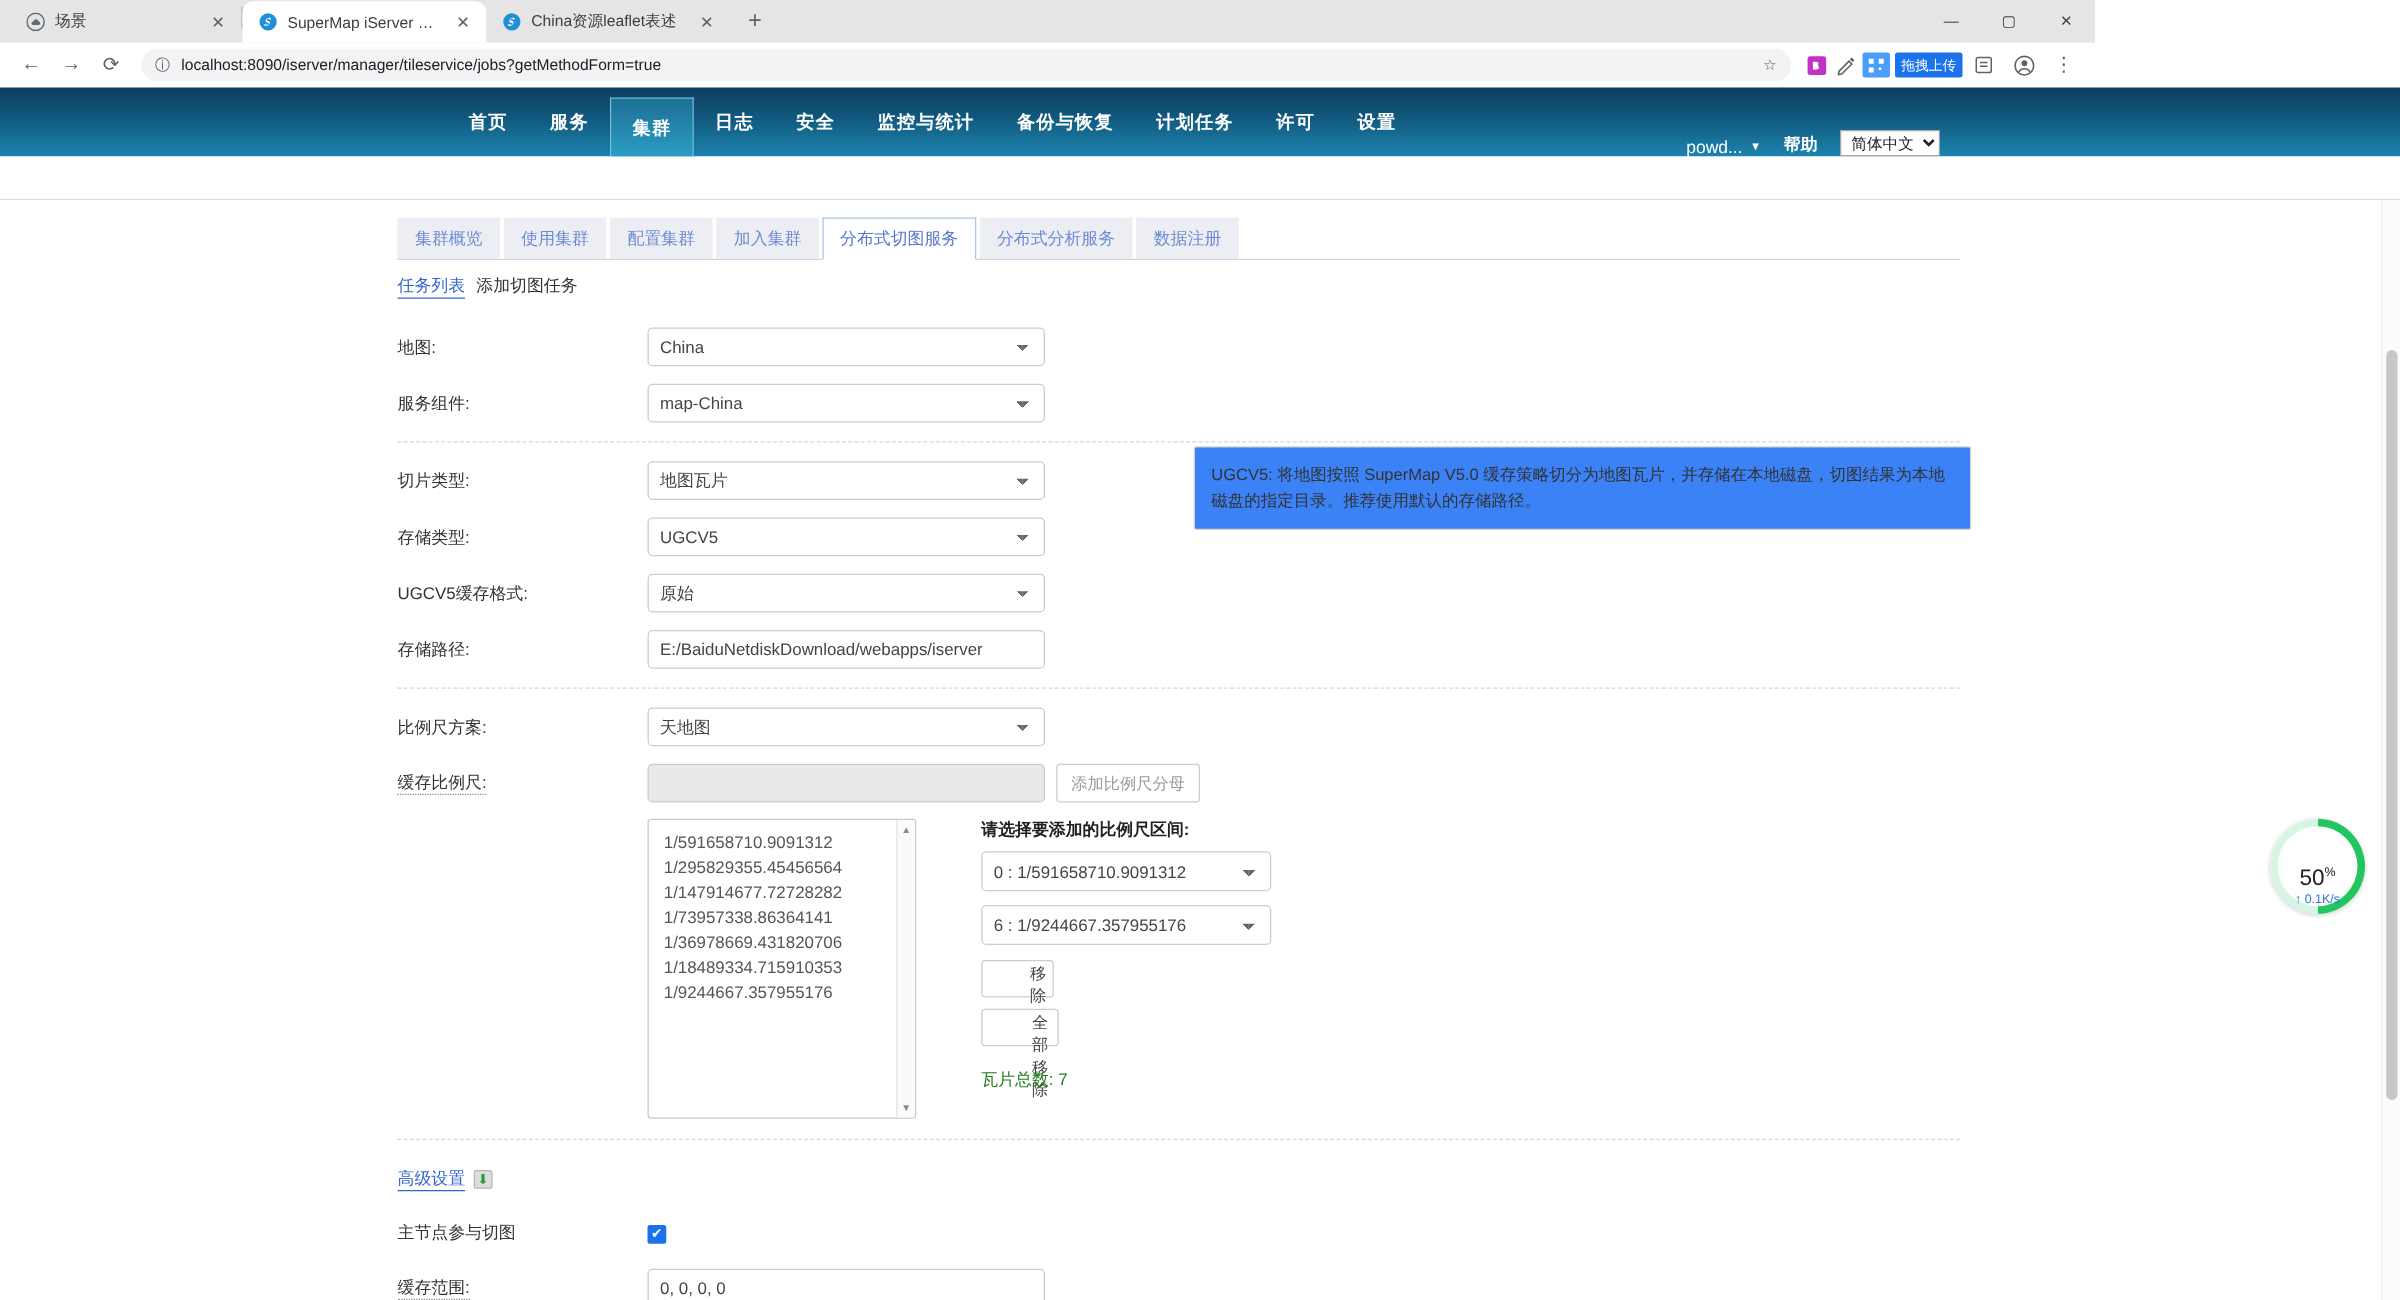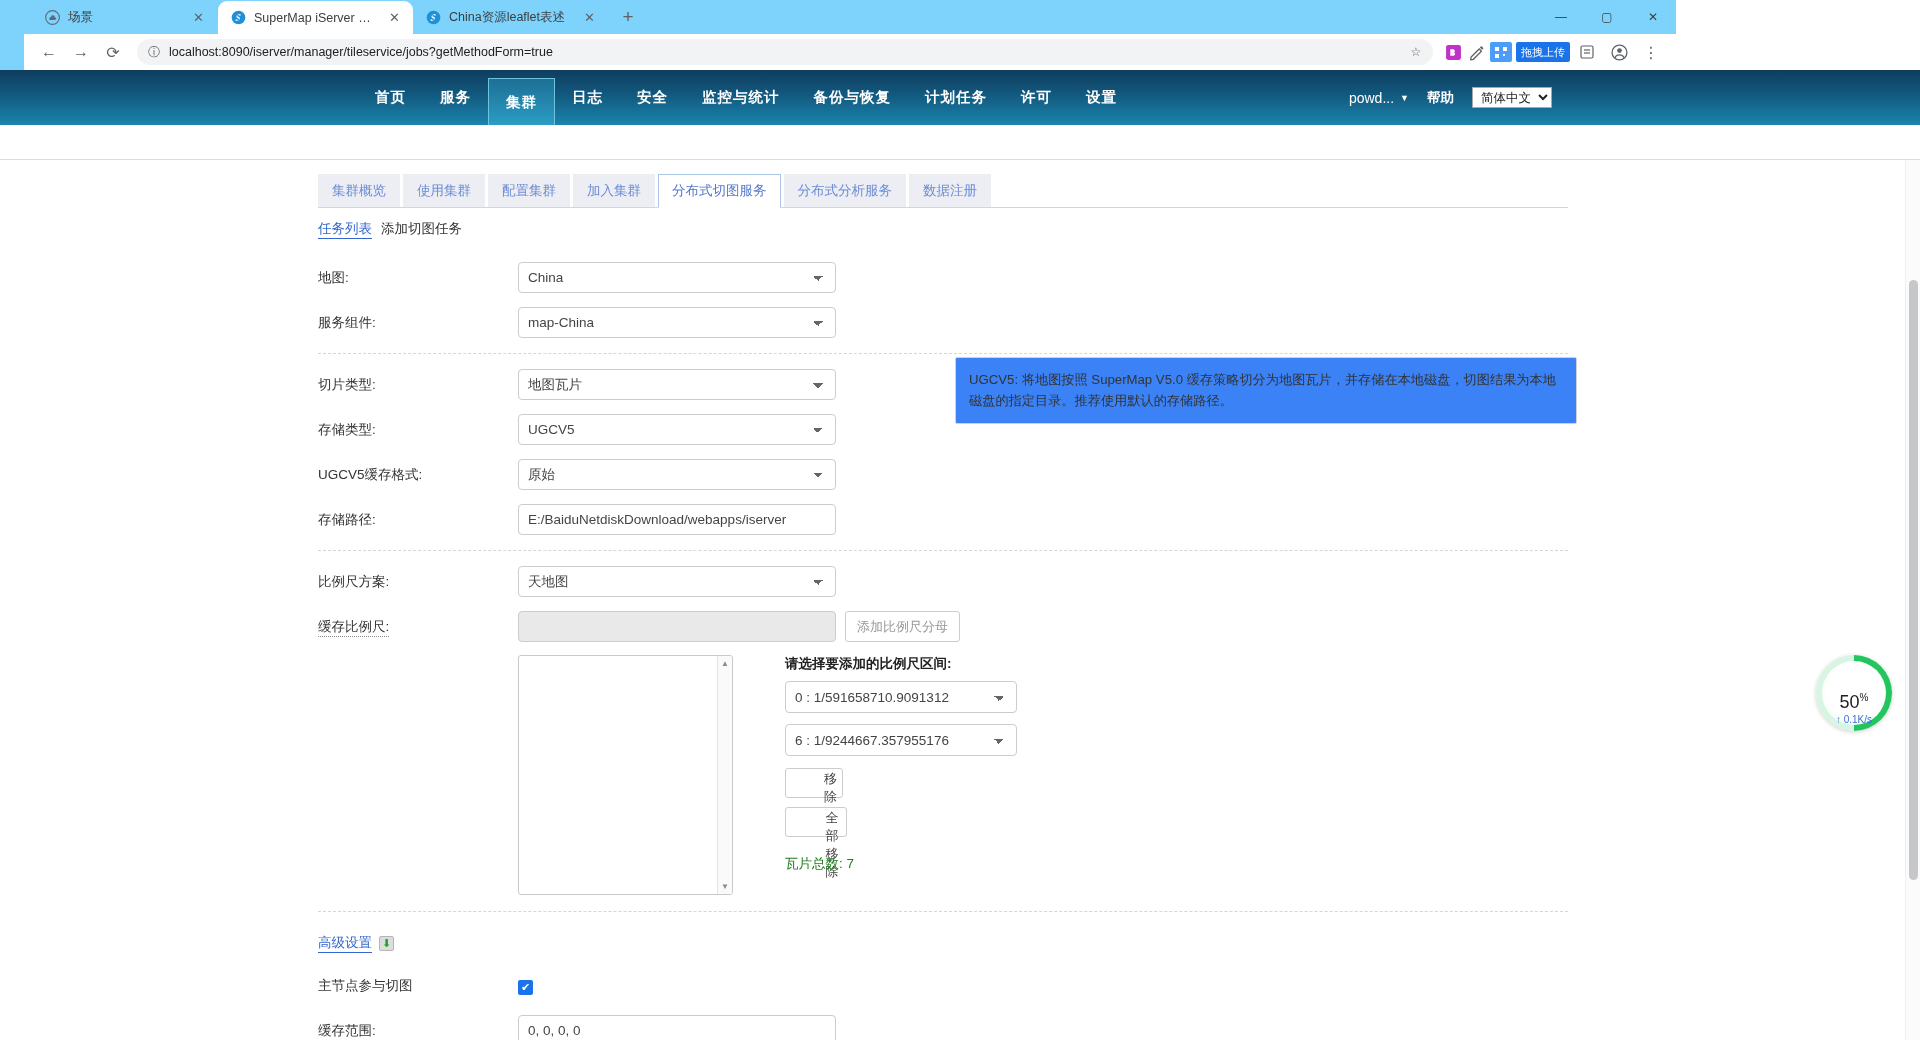--- a/index.html
+++ b/index.html
@@ -5,21 +5,21 @@
   * { box-sizing: border-box; }
   html, body {
     margin: 0; padding: 0;
     width: 1920px; height: 1040px;
     overflow: hidden;
     font-family: "Liberation Sans", "DejaVu Sans", sans-serif;
     background: #ffffff;
   }
 
   
-  .browser-chrome { width: 1676px; background: #7dd3fc; padding-left: 24px; }
+  .browser-chrome { width: 1676px; background: #e5e5e5; }
   .tabstrip {
     height: 34px; display: flex; align-items: flex-end;
     padding-left: 8px; position: relative;
   }
   .btab {
     height: 33px; display: flex; align-items: center;
     padding: 0 10px 0 12px; border-radius: 9px 9px 0 0;
     font-size: 12.5px; color: #3c4043; max-width: 250px;
     position: relative;
   }
@@ -92,21 +92,21 @@
     padding: 0 17px; color: #ffffff; font-size: 14.5px; font-weight: bold;
     letter-spacing: 1px;
   }
   .nav-item.active {
     background: linear-gradient(180deg, #1d6f95 0%, #2b9dc4 100%);
     border: 1px solid #6fc3dd; border-bottom: none;
     margin-top: 8px;
   }
   .header-right {
     position: absolute; right: 368px; top: 0; height: 55px;
-    display: flex; align-items: center; gap: 18px;
+    display: flex; align-items: flex-end; gap: 18px;
   }
   .hr-user { color: #fff; font-size: 14px; display: flex; align-items: center; gap: 6px;}
   .caret-d { font-size: 9px; }
   .hr-help { color: #fff; font-size: 13.5px; font-weight: bold;}
   .lang-sel {
     height: 21px; background: #fff; border: 1px solid #a8a8a8;
     font-size: 12.5px; color: #222; padding: 0 4px;
     font-family: "Liberation Sans", sans-serif;
   }
   .subbar { height: 35px; background: #ffffff; border-bottom: 1px solid #d7dde4;}
@@ -465,20 +465,29 @@
           <span class="flabel dotted">缓存比例尺:</span>
         </div>
         <div class="fctl">
           <input class="inp disabled" type="text" value="" style="">
         </div>
         <button class="btn" style="margin-left:9px;">添加比例尺分母</button>
       </div>
 
       <div class="scale-area" style="padding-left:200px;">
         <div class="scale-list">
+          <ul>
+            <li>1/591658710.9091312</li>
+            <li>1/295829355.45456564</li>
+            <li>1/147914677.72728282</li>
+            <li>1/73957338.86364141</li>
+            <li>1/36978669.431820706</li>
+            <li>1/18489334.715910353</li>
+            <li>1/9244667.357955176</li>
+          </ul>
           <div class="sl-scrollbar">
             <div class="sl-arrow">▲</div>
             <div class="sl-arrow">▼</div>
           </div>
         </div>
 
         <div class="scale-right">
           <div class="sr-title">请选择要添加的比例尺区间:</div>
           <select class="range-sel">
             <option>0 : 1/591658710.9091312</option>

